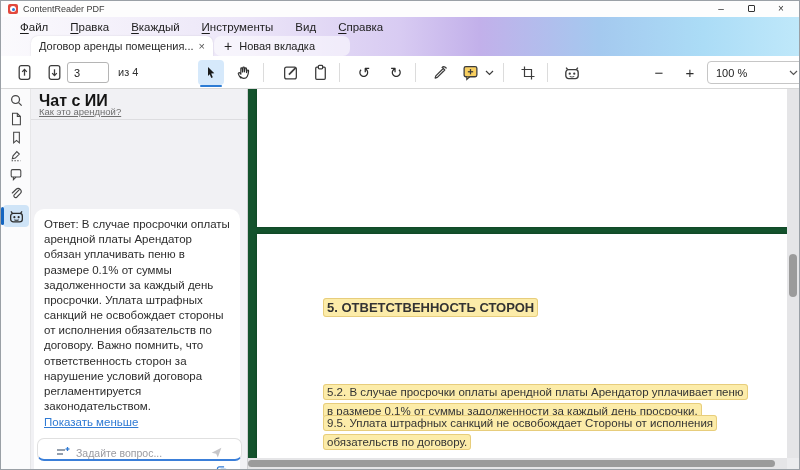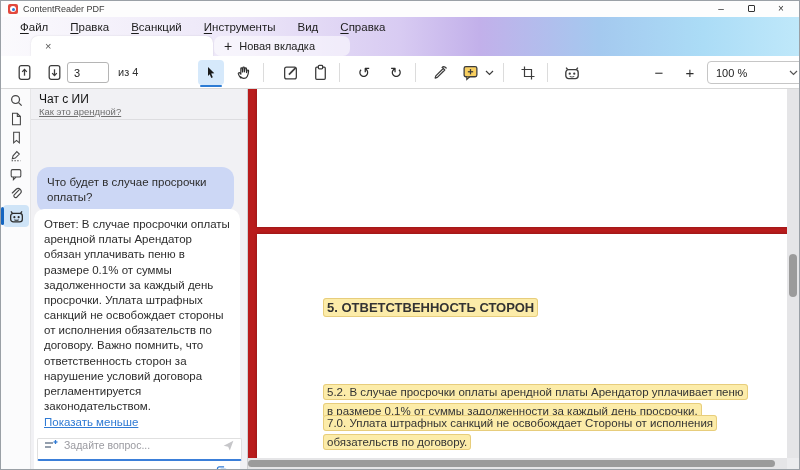--- a/index.html
+++ b/index.html
@@ -46,39 +46,39 @@
 
   
   .iconstrip { position:absolute; left:0; top:88px; bottom:0; width:30px; background:#fbfbfc; border-right:1px solid #e6e6e8; }
   .strip-item { position:absolute; left:0; width:30px; height:18px; display:flex; align-items:center; justify-content:center; }
   .strip-robot { position:absolute; left:2px; width:26px; height:22px; top:116px; background:#cfe4f7; border-radius:4px;
     display:flex; align-items:center; justify-content:center; }
   .strip-robot::before { content:""; position:absolute; left:-2px; top:2px; bottom:2px; width:2.5px; background:#1565c0; border-radius:2px; }
 
   
   .chatpanel { position:absolute; left:30px; top:88px; bottom:0; width:217px; background:#f1f1f4; border-right:1px solid #cfcfd2; }
-  .chat-title { position:absolute; left:8px; top:3px; font-size:12px; font-weight:normal; color:#141414; }
+  .chat-title { position:absolute; left:8px; top:3px; font-size:16px; font-weight:bold; color:#141414; }
   .chat-help { position:absolute; left:8px; top:17px; font-size:9.5px; color:#6f6f6f; text-decoration:underline; cursor:pointer; }
   .chat-divider { position:absolute; left:0; right:0; top:30px; height:1px; background:#dddde0; }
   .bubble-user { position:absolute; left:6px; top:78px; width:197px; background:#ccd7f5; border-radius:12px; padding:8px 10px;
     font-size:11.5px; line-height:1.32; color:#2c2c2c; }
   .bubble-ai { position:absolute; left:3px; top:120px; width:206px; background:#fff; border-radius:10px; padding:8px 10px 6px;
     font-size:11.5px; line-height:1.32; color:#2c2c2c; }
   .show-less { display:inline-block; margin-top:1px; color:#2f7ad4; text-decoration:underline; cursor:pointer; font-size:11.5px; }
   .source-line { margin-top:9px; font-size:11.5px; color:#2c2c2c; }
   .source-pages { text-decoration:underline; margin-left:3px; cursor:pointer; }
   .copy-row { display:flex; justify-content:flex-end; margin-top:10px; }
   .copy-btn { width:16px; height:16px; cursor:pointer; }
   .chat-inputwrap { position:absolute; left:6px; bottom:8px; width:205px; height:23px; background:#fff; border:1px solid #e0e0e0;
-    border-bottom:2px solid #3b7fd9; border-radius:2px; display:flex; align-items:flex-start; padding:0 6px; }
+    border-bottom:2px solid #3b7fd9; border-radius:7px; display:flex; align-items:flex-end; padding:0 18px; }
   .chat-input { border:none; outline:none; flex:1; font-size:10.5px; color:#333; font-family:inherit; background:transparent; min-width:0; }
   .chat-input::placeholder { color:#9a9aa0; }
 
   
-  .viewer { position:absolute; left:247px; top:88px; right:0; bottom:0; background:#b91c1c; overflow:hidden;text-decoration:underline; }
+  .viewer { position:absolute; left:247px; top:88px; right:0; bottom:0; background:#14532d; overflow:hidden;text-decoration:underline; }
   .page { position:absolute; left:9px; width:531px; background:#fff; box-shadow:0 0 3px rgba(0,0,0,.28); }
   .page1 { top:0; height:138px; }
   .page2 { top:145px; height:226px; }
   .doc-par { position:absolute; left:66px; width:424px; font-size:11.5px; line-height:19px; color:#333; }
   .doc-head { font-size:13px; font-weight:bold; }
   .hl { background:#fceca9; border:1px solid #e7cd7c; border-radius:3px; padding:1px 3px;
     box-decoration-break:clone; -webkit-box-decoration-break:clone; }
   .vscroll { position:absolute; right:0; top:0; bottom:11px; width:12px; background:#e5e5e7; }
   .vthumb { position:absolute; left:2px; top:165px; width:8px; height:43px; background:#9b9b9b; border-radius:4px; }
   .hscroll { position:absolute; left:0; right:12px; bottom:0; height:11px; background:#e5e5e7; }
@@ -108,40 +108,41 @@
           <span>айл</span>
         </div>
       <div class="menu-item">
           <span></span>
           <span class="acc">П</span>
           <span>равка</span>
         </div>
       <div class="menu-item">
           <span></span>
           <span class="acc">В</span>
-          <span>санкций</span>
+          <span>каждый</span>
         </div>
       <div class="menu-item">
           <span></span>
           <span class="acc">И</span>
           <span>нструменты</span>
         </div>
       <div class="menu-item">
           <span>Ви</span>
           <span class="acc">д</span>
           <span></span>
         </div>
       <div class="menu-item">
           <span></span>
           <span class="acc">С</span>
           <span>правка</span>
         </div>
     </div>
     <div class="tabrow">
       <div class="tab tab-active">
+        <span class="tab-label">Договор аренды помещения...</span>
         <span class="tab-close">×</span>
       </div>
       <div class="tab tab-new">
         <span class="plus">+</span>
         <span>Новая вкладка</span>
       </div>
     </div>
   </div>
 
   <div class="toolbar">
@@ -287,21 +288,20 @@
           <line x1="11.8" y1="5" x2="13.2" y2="3.2" stroke="#2b2b2b" stroke-width="1.2"></line>
         </svg>
     </span>
   </div>
 
   <div class="chatpanel">
     <div class="chat-title">Чат с ИИ</div>
     <a class="chat-help">Как это арендной?</a>
     <div class="chat-divider"></div>
 
-    <div class="bubble-user">Что будет в случае просрочки оплаты?</div>
 
     <div class="bubble-ai">
       <div>Ответ: В случае просрочки оплаты арендной платы Арендатор обязан уплачивать пеню в размере 0.1% от суммы задолженности за каждый день просрочки. Уплата штрафных санкций не освобождает стороны от исполнения обязательств по договору. Важно помнить, что ответственность сторон за нарушение условий договора регламентируется законодательством.</div>
       <a class="show-less">Показать меньше</a>
       <div class="source-line">
         <span>Источник:</span><span class="source-pages">стр. 2–3</span>
       </div>
       <div class="copy-row">
         <span class="copy-btn">
           <svg width="16" height="16" viewBox="0 0 16 16">
@@ -324,21 +324,21 @@
           <path d="M2 8.2 L14 2 L9.6 14 L7.6 9.6 Z" fill="#c6c6c9"></path>
         </svg>
     </div>
   </div>
 
   <div class="viewer">
     <div class="page page1"></div>
     <div class="page page2">
       <div class="doc-par doc-head" style="top:64px"><span class="hl">5. ОТВЕТСТВЕННОСТЬ СТОРОН</span></div>
       <div class="doc-par" style="top:149px"><span class="hl">5.2. В случае просрочки оплаты арендной платы Арендатор уплачивает пеню в размере 0.1% от суммы задолженности за каждый день просрочки.</span></div>
-      <div class="doc-par" style="top:180px"><span class="hl">7.0. Уплата штрафных санкций не освобождает Стороны от исполнения обязательств по договору.</span></div>
+      <div class="doc-par" style="top:180px"><span class="hl">9.5. Уплата штрафных санкций не освобождает Стороны от исполнения обязательств по договору.</span></div>
     </div>
     <div class="vscroll">
         <div class="vthumb"></div>
       </div>
     <div class="hscroll">
         <div class="hthumb"></div>
       </div>
     <div class="scorner"></div>
   </div>
 

